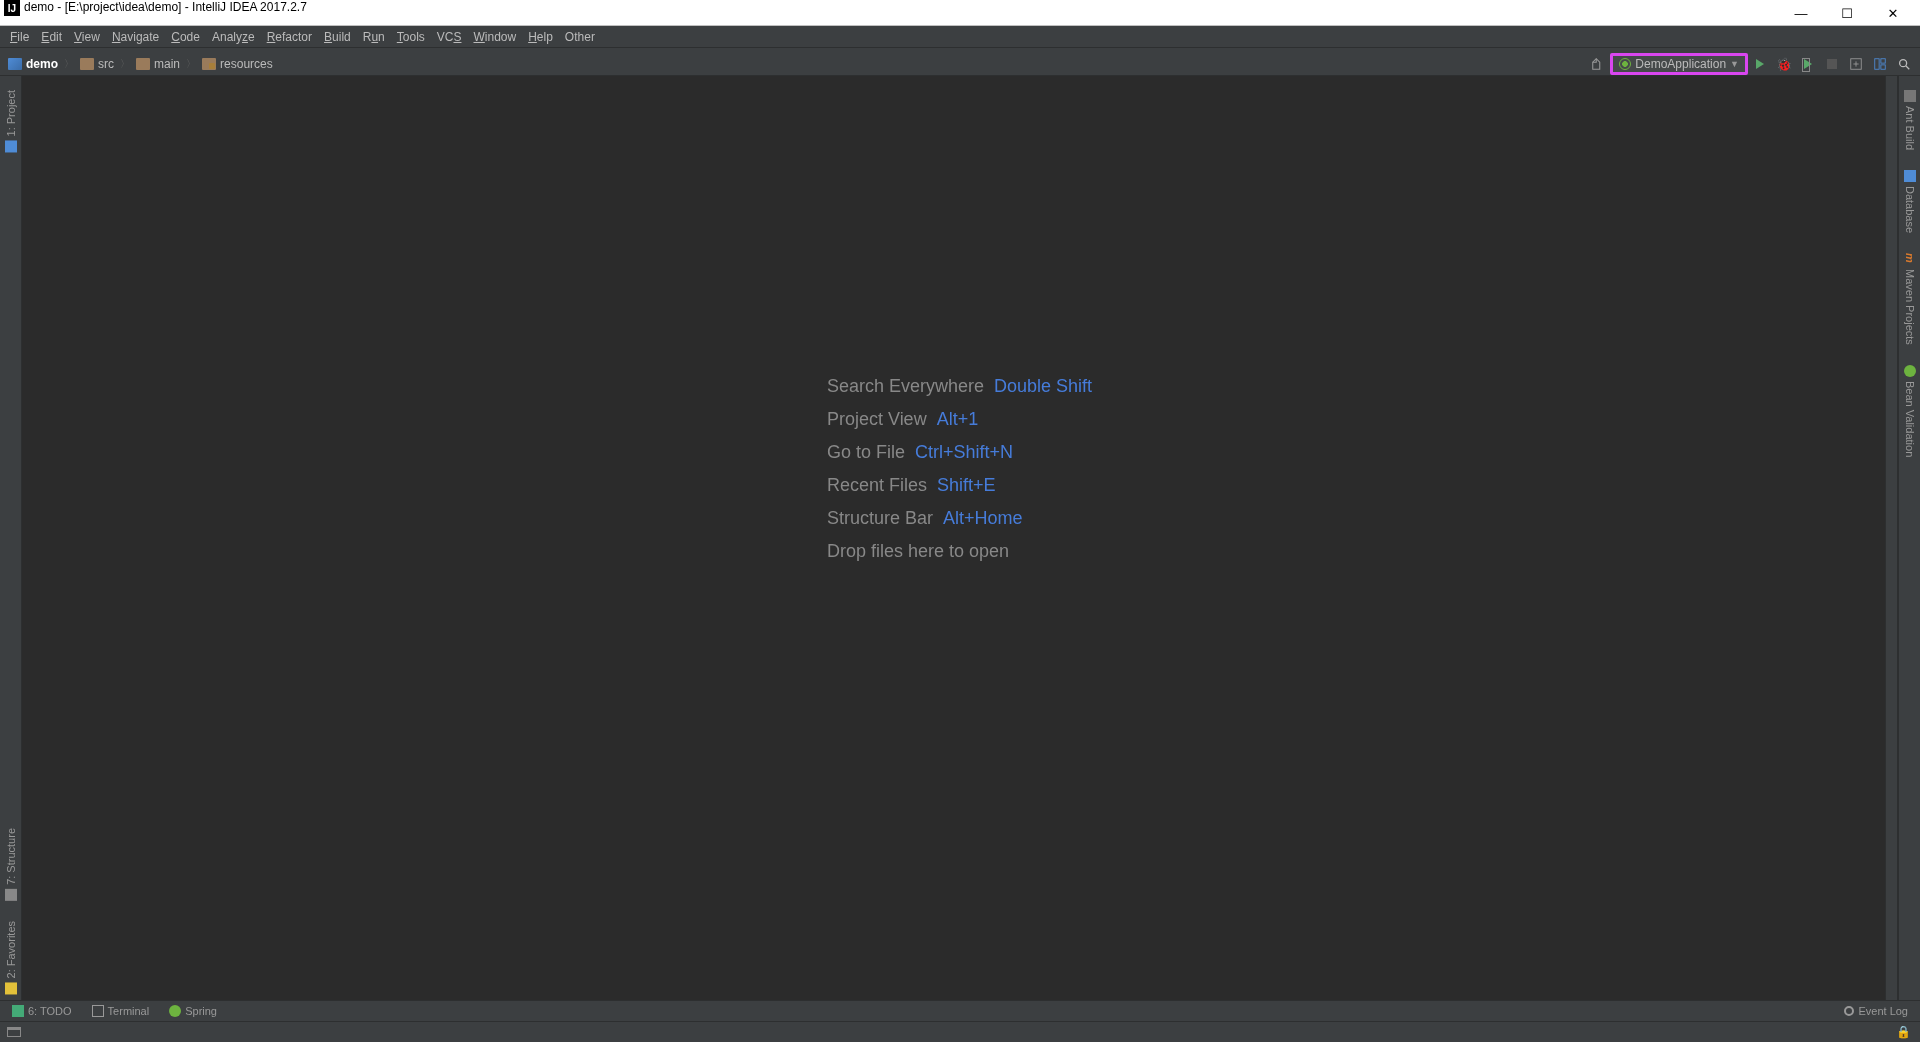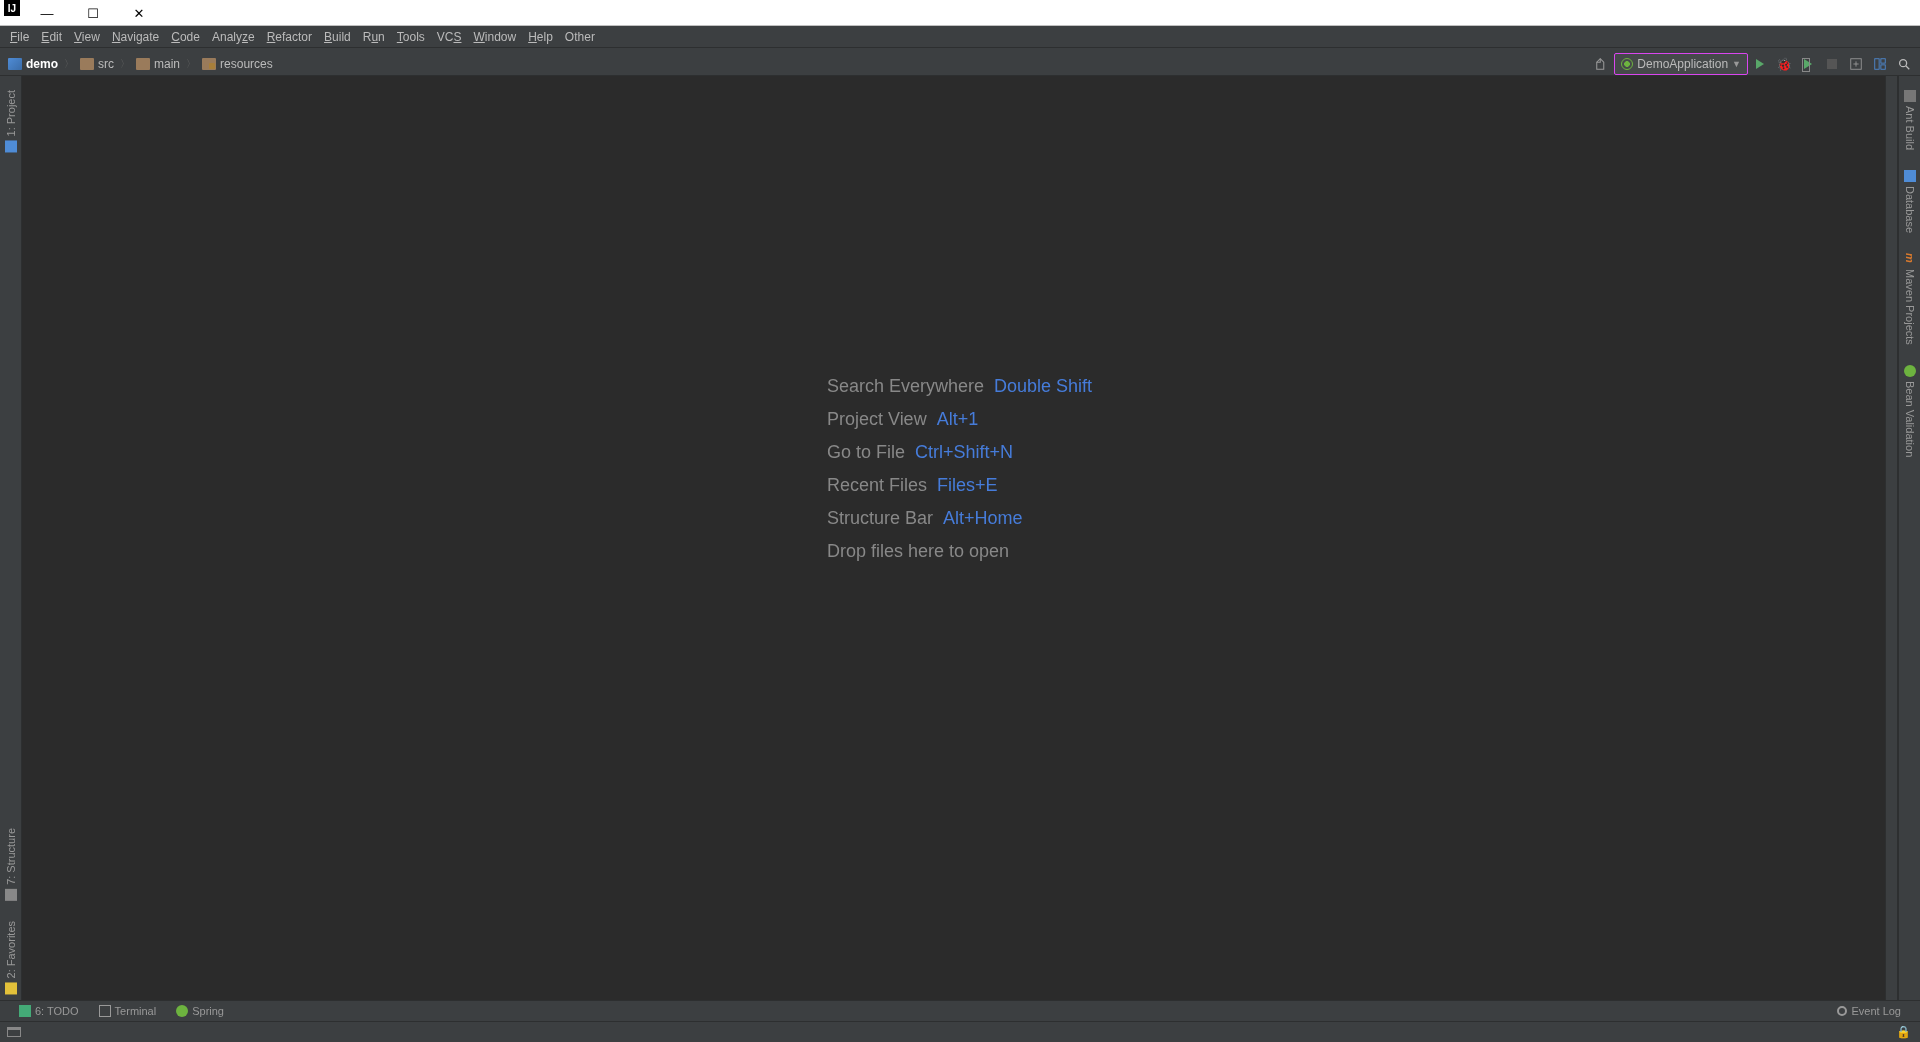--- a/index.html
+++ b/index.html
@@ -23,21 +23,21 @@
 .bc-item { display:flex; align-items:center; padding:0 4px; height:22px; cursor:default; }
 .bc-item.first { font-weight:bold; color:#fff; }
 .bc-folder { width:14px; height:12px; margin-right:4px; position:relative; }
 .bc-folder.proj { background:linear-gradient(135deg,#4f8cd6,#3a6ca8); border-radius:1px; }
 .bc-folder.dir { background:#9a7b5b; border-radius:1px; }
 .bc-folder.res { background:#9a7b5b; border-radius:1px; }
 .bc-folder.res::after { content:''; position:absolute; right:1px; bottom:1px; width:6px; height:6px; background:#a87f3a; border-radius:1px; }
 .bc-sep { color:#666; font-size:10px; }
 .navrow .spacer { flex:1; }
 .tool-btn { width:22px; height:22px; display:flex; align-items:center; justify-content:center; margin:0 1px; color:#bbbbbb; cursor:default; }
-.run-config { height:22px; padding:0 6px; display:flex; align-items:center; border:1px solid #d946ef; background:#45494a; border-radius:2px; font-size:12px; gap:4px; cursor:default;margin-top:33px; }
+.run-config { height:22px; padding:0 6px; display:flex; align-items:center; border:3px solid #d946ef; background:#45494a; border-radius:2px; font-size:12px; gap:4px; cursor:default;margin-top:33px; }
 .run-config .spring-icon { width:12px; height:12px; background:radial-gradient(circle,#6db33f 40%,transparent 42%); border:1px solid #6db33f; border-radius:50%; }
 .play-icon { width:0; height:0; border-left:8px solid #59a869; border-top:5px solid transparent; border-bottom:5px solid transparent; }
 .debug-icon { color:#59a869; font-size:13px; }
 .stop-icon { width:10px; height:10px; background:#555; }
 .run-cov-icon { width:0; height:0; border-left:8px solid #59a869; border-top:5px solid transparent; border-bottom:5px solid transparent; position:relative; }
 .run-cov-icon::after { content:''; position:absolute; left:-10px; top:-6px; width:6px; height:12px; border:1px solid #888; }
 .navrow .tool-btn svg { width:14px; height:14px; }
 
 
 .main-wrap { display:flex; height:calc(1042px - 26px - 22px - 28px - 21px - 21px); }
@@ -56,21 +56,21 @@
 .gutter-icon-r.db { background:#4f8cd6; }
 .gutter-icon-r.maven { background:#d97a2e; font-style:italic; font-weight:bold; font-size:11px; color:#d97a2e; background:none; }
 .gutter-icon-r.bean { background:#6db33f; border-radius:50%; }
 
 .editor-area { flex:1; background:#2b2b2b; position:relative; border-right:1px solid #2d2f30; }
 .hints { position:absolute; top:300px; left:50%; transform:translateX(-50%); font-size:18px; color:#888; }
 .hint-row { margin-bottom:12px; white-space:nowrap; }
 .hint-key { color:#467cda; }
 
 
-.bottom-tabs { height:21px; background:#3c3f41; border-top:1px solid #2d2f30; display:flex; align-items:center; padding:0 15px; font-size:11px; gap:12px; }
+.bottom-tabs { height:21px; background:#3c3f41; border-top:1px solid #2d2f30; display:flex; align-items:center; padding:0 8px; font-size:11px; gap:12px; }
 .bottom-tabs .spacer { flex:1; }
 .bot-tab { display:flex; align-items:center; gap:4px; color:#999; padding:0 4px; cursor:default; }
 .bot-icon { width:12px; height:12px; }
 .bot-icon.todo { background:#4a7; }
 .bot-icon.term { border:1px solid #999; }
 .bot-icon.spring { background:#6db33f; border-radius:50%; }
 .bot-icon.event { border:2px solid #999; border-radius:50%; width:10px; height:10px; }
 
 
 .statusbar { height:21px; background:#3c3f41; border-top:1px solid #2d2f30; display:flex; align-items:center; padding:0 4px; font-size:11px; color:#999; }
@@ -79,20 +79,21 @@
 .statusbar .lock { font-size:12px; }
 
 
 .editor-scroll { position:absolute; right:0; top:0; bottom:0; width:12px; background:#3c3f41; border-left:1px solid #2d2f30; }
 </style>
 </head>
 <body>
 
 <div class="titlebar">
   <div class="app-icon">IJ</div>
+  <div class="title-text">demo - [E:\project\idea\demo] - IntelliJ IDEA 2017.2.7</div>
   <div class="win-controls">
     <div class="win-btn">—</div>
     <div class="win-btn">☐</div>
     <div class="win-btn close">✕</div>
   </div>
 </div>
 
 <div class="menubar">
   <div class="menu-item"><span class="mnemonic">F</span>ile</div>
   <div class="menu-item"><span class="mnemonic">E</span>dit</div>
@@ -192,21 +193,21 @@
         <span class="gutter-icon fav"></span>
         <span>2: Favorites</span>
       </div>
   </div>
 
   <div class="editor-area">
     <div class="hints">
       <div class="hint-row"><span>Search Everywhere</span>&nbsp;&nbsp;<span class="hint-key">Double Shift</span></div>
       <div class="hint-row"><span>Project View</span>&nbsp;&nbsp;<span class="hint-key">Alt+1</span></div>
       <div class="hint-row"><span>Go to File</span>&nbsp;&nbsp;<span class="hint-key">Ctrl+Shift+N</span></div>
-      <div class="hint-row"><span>Recent Files</span>&nbsp;&nbsp;<span class="hint-key">Files+E</span></div>
+      <div class="hint-row"><span>Recent Files</span>&nbsp;&nbsp;<span class="hint-key">Shift+E</span></div>
       <div class="hint-row"><span>Structure Bar</span>&nbsp;&nbsp;<span class="hint-key">Alt+Home</span></div>
       <div class="hint-row">Drop files here to open</div>
     </div>
     <div class="editor-scroll"></div>
   </div>
 
   <div class="right-gutter">
     <div class="gutter-tab-r">
         <span class="gutter-icon-r ant"></span>
         <span>Ant Build</span>

